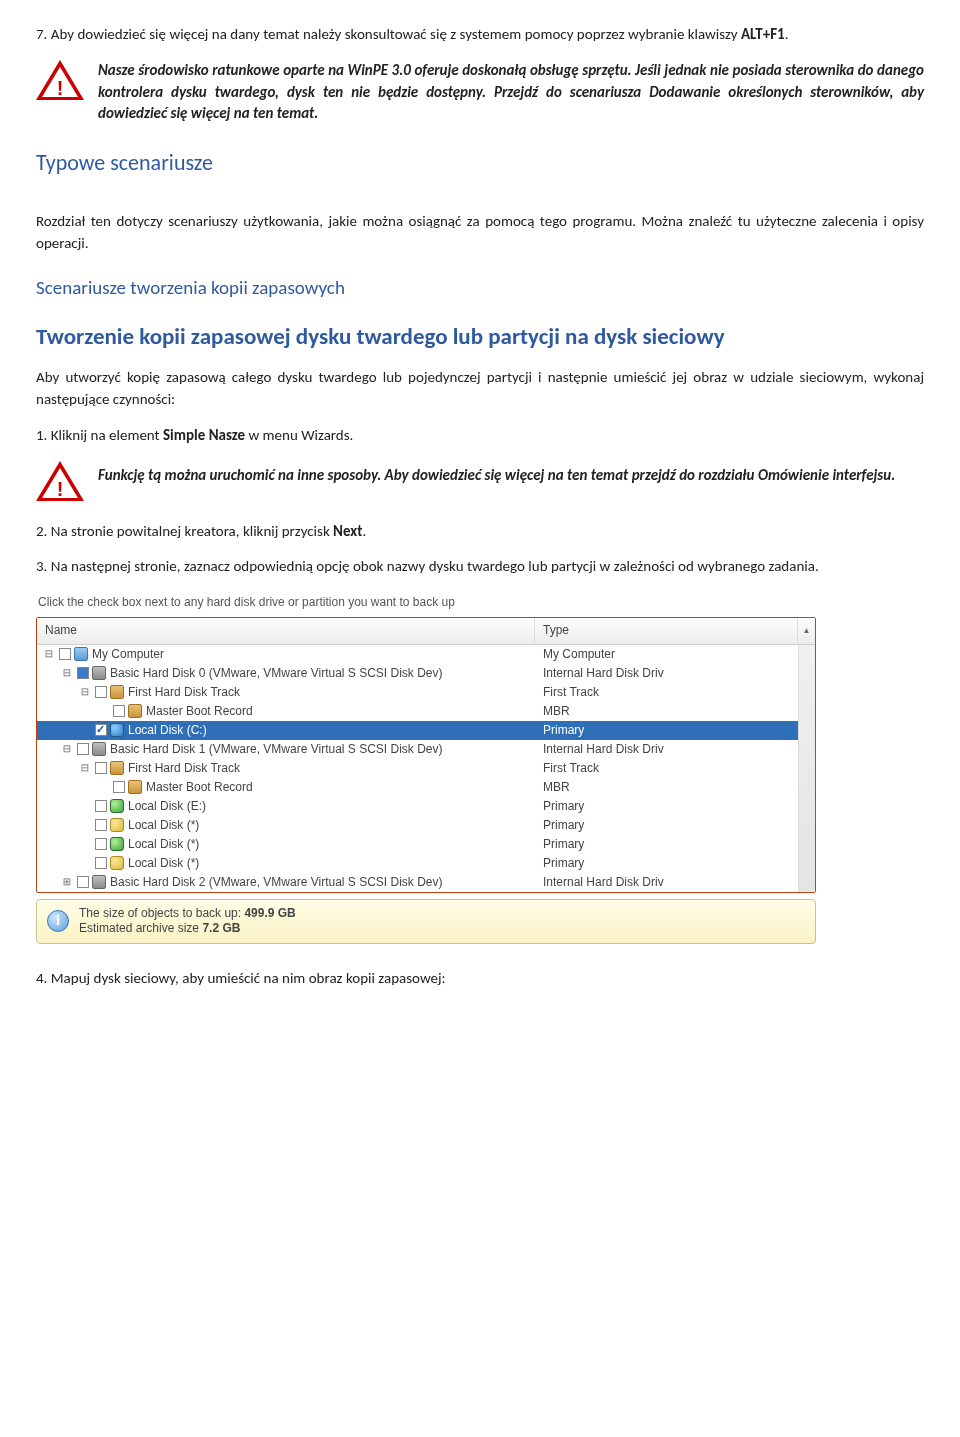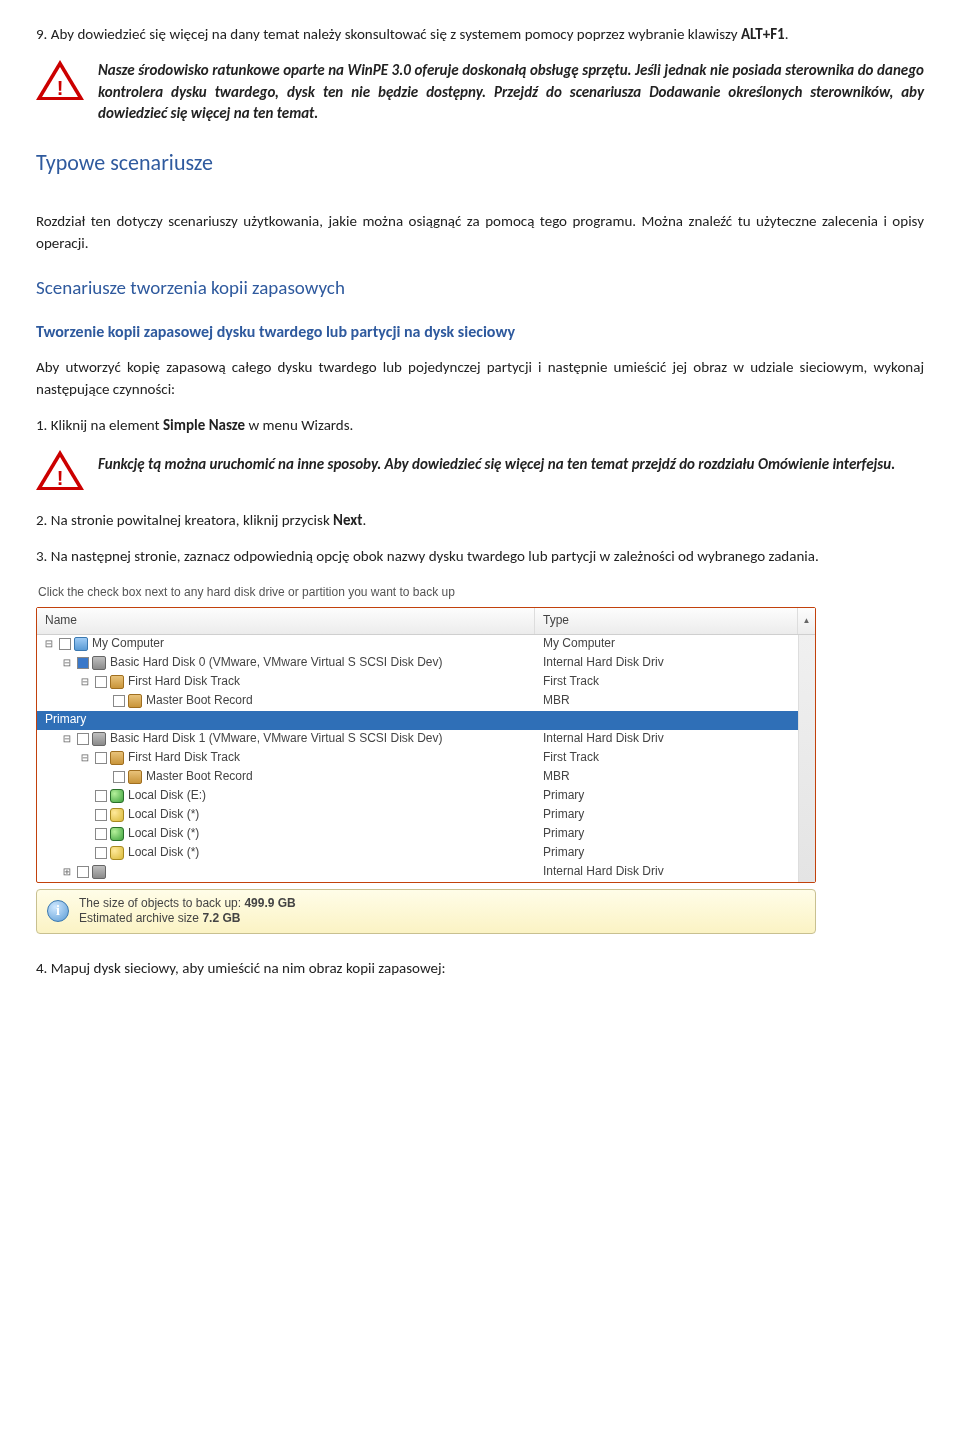--- a/index.html
+++ b/index.html
@@ -22,21 +22,21 @@
     margin: 22px 0 32px 0;
   }
   .h-blue-md {
     color: #2f5a9e;
     font-size: 19px;
     font-weight: 400;
     margin: 20px 0 14px 0;
   }
   .h-blue-sm {
     color: #2f5a9e;
-    font-size: 16px;
+    font-size: 23px;
     font-weight: 700;
     margin: 18px 0 14px 0;
   }
   .alert-row {
     display: flex;
     align-items: flex-start;
     gap: 14px;
     margin: 10px 0 16px 0;
   }
   .alert-icon {
@@ -161,21 +161,21 @@
     color: #fff; font-weight: 700; font-family: Georgia, serif;
     display: flex; align-items: center; justify-content: center;
     font-size: 14px;
   }
   .info-lines { line-height: 1.3; }
 </style>
 </head>
 <body>
 
 <p class="para">
-  <span>9. Aby dowiedzieć się więcej na dany temat należy skonsultować się z systemem pomocy poprzez wybranie klawiszy </span><span class="bold">ALT+F1</span><span>.</span>
+  <span>7. Aby dowiedzieć się więcej na dany temat należy skonsultować się z systemem pomocy poprzez wybranie klawiszy </span><span class="bold">ALT+F1</span><span>.</span>
 </p>
 
 <div class="alert-row">
   <div class="alert-icon">
     <div class="tri"></div>
       <div class="tri-inner"></div>
       <div class="excl">!</div>
   </div>
   <div class="alert-text">Nasze środowisko ratunkowe oparte na WinPE 3.0 oferuje doskonałą obsługę sprzętu. Jeśli jednak nie posiada sterownika do danego kontrolera dysku twardego, dysk ten nie będzie dostępny. Przejdź do scenariusza Dodawanie określonych sterowników, aby dowiedzieć się więcej na ten temat.</div>
 </div>
@@ -253,20 +253,27 @@
             <div class="cell-name">
               <span class="ind" style="width: 60px;"></span>
               <span class="tw"></span>
               <span class="cb "></span>
               <span class="ic ic-trk"></span>
               <span>Master Boot Record</span>
             </div>
             <div class="cell-type">MBR</div>
           </div>
           <div class="tree-row sel">
+            <div class="cell-name">
+              <span class="ind" style="width: 42px;"></span>
+              <span class="tw"></span>
+              <span class="cb check"></span>
+              <span class="ic ic-cyl-b"></span>
+              <span>Local Disk (C:)</span>
+            </div>
             <div class="cell-type">Primary</div>
           </div>
           <div class="tree-row">
             <div class="cell-name">
               <span class="ind" style="width: 24px;"></span>
               <span class="tw">⊟</span>
               <span class="cb "></span>
               <span class="ic ic-hdd"></span>
               <span>Basic Hard Disk 1 (VMware, VMware Virtual S SCSI Disk Dev)</span>
             </div>
@@ -331,20 +338,21 @@
               <span>Local Disk (*)</span>
             </div>
             <div class="cell-type">Primary</div>
           </div>
           <div class="tree-row">
             <div class="cell-name">
               <span class="ind" style="width: 24px;"></span>
               <span class="tw">⊞</span>
               <span class="cb "></span>
               <span class="ic ic-hdd"></span>
+              <span>Basic Hard Disk 2 (VMware, VMware Virtual S SCSI Disk Dev)</span>
             </div>
             <div class="cell-type">Internal Hard Disk Driv</div>
           </div>
         </div>
       <div class="scroll-col"></div>
     </div>
   </div>
   <div class="info-bar">
     <div class="info-ic">i</div>
     <div class="info-lines">

